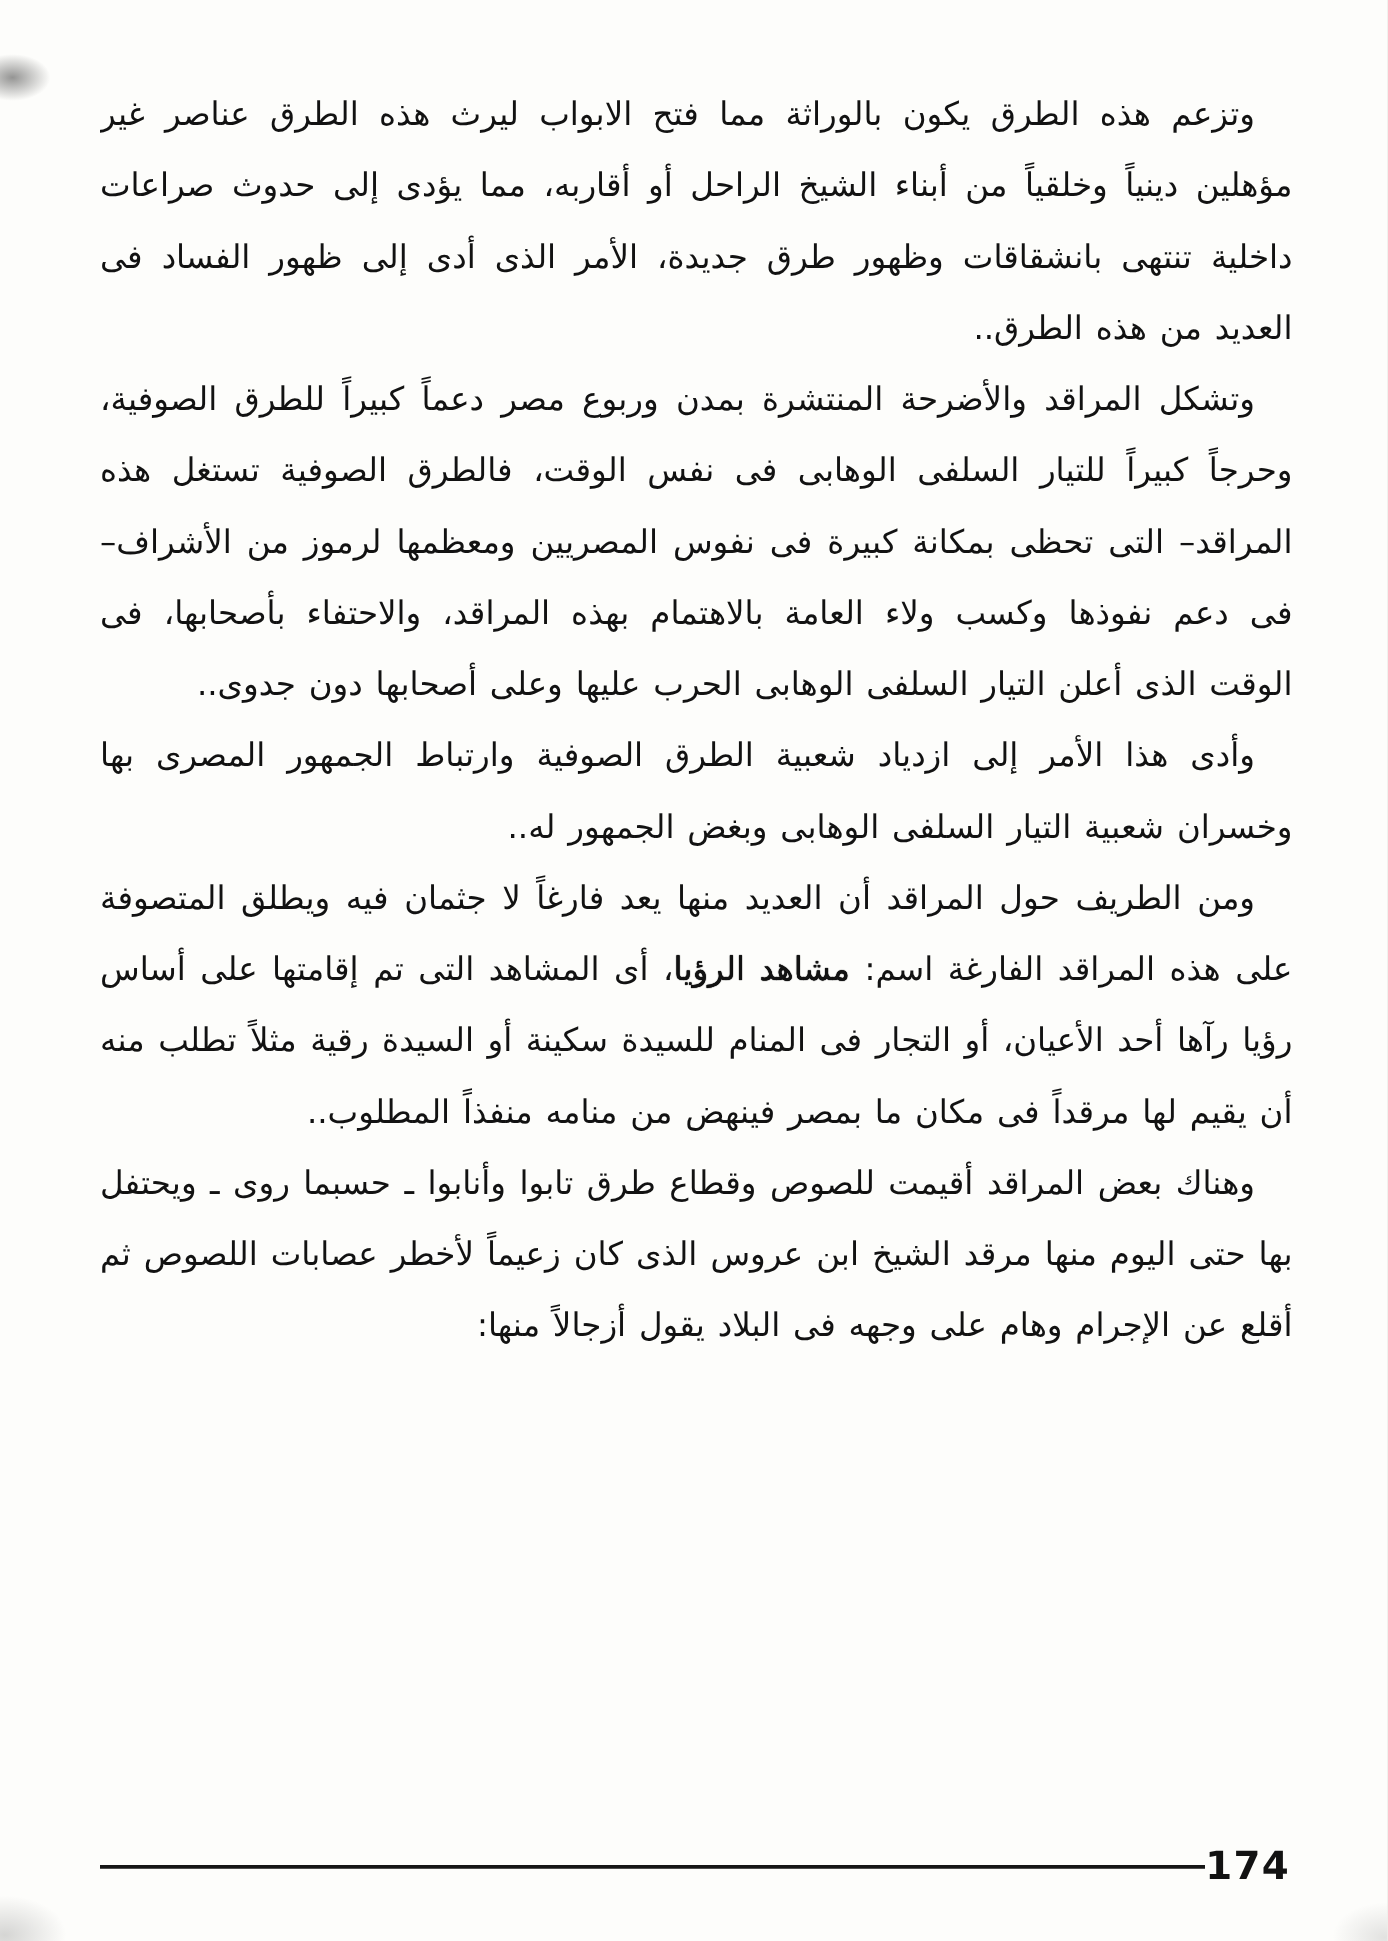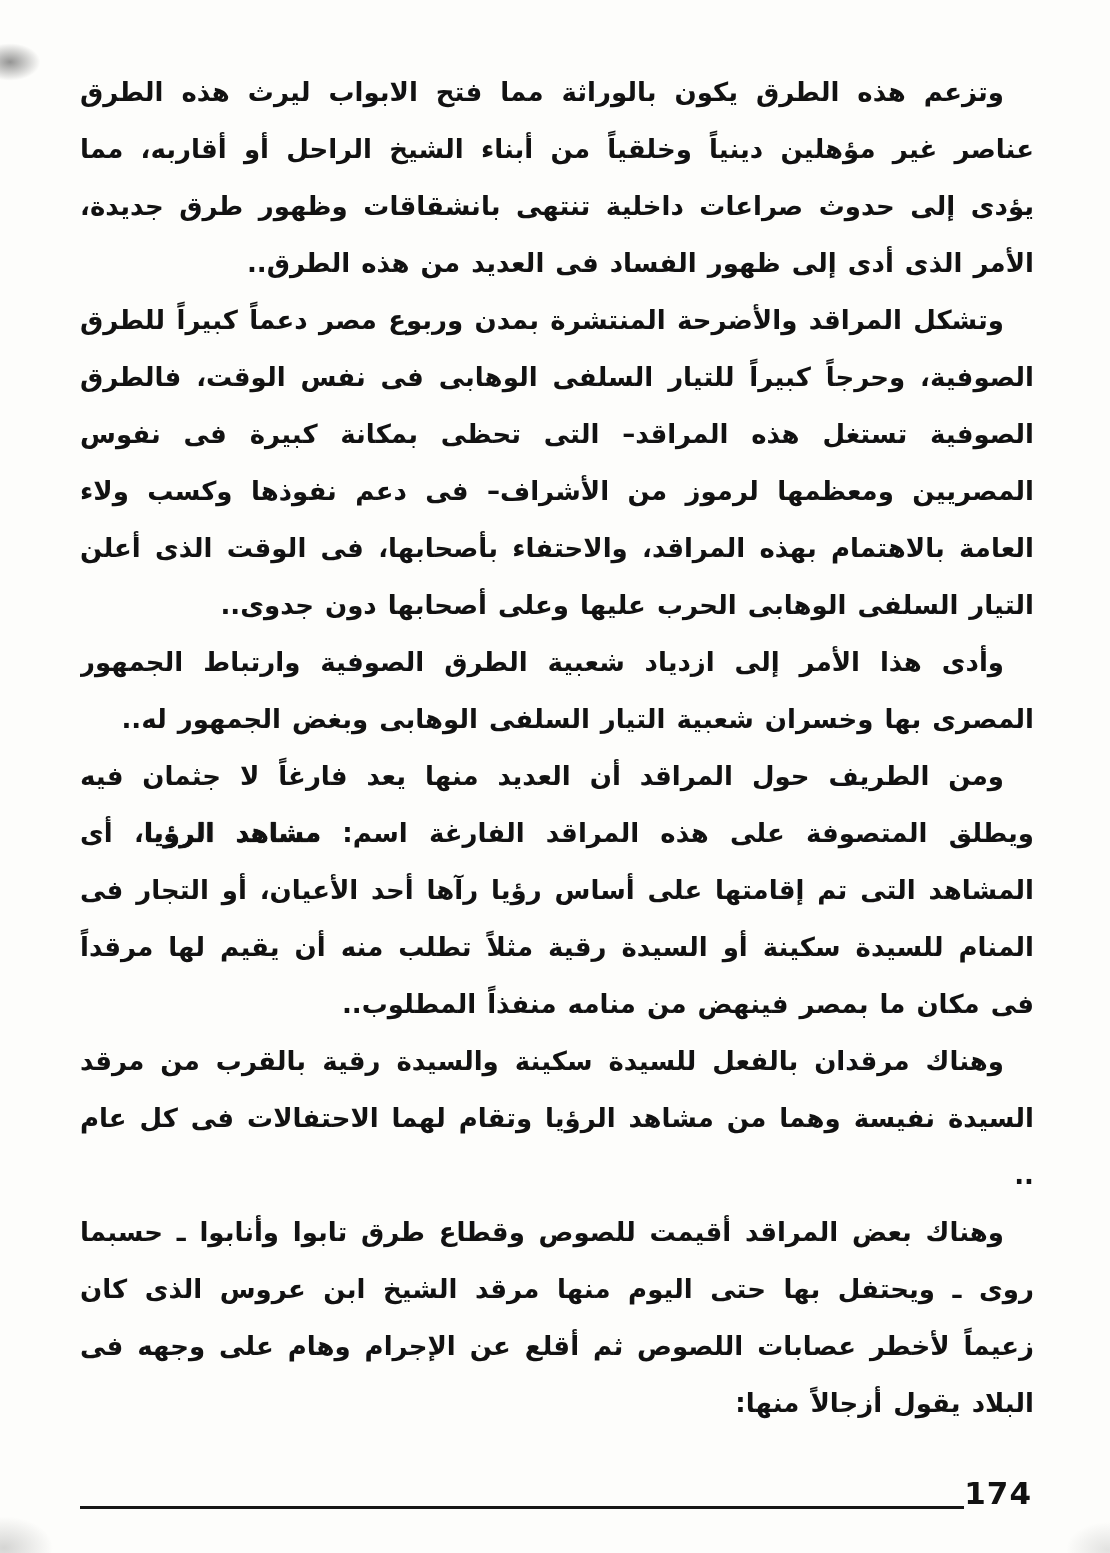--- a/index.html
+++ b/index.html
@@ -27,37 +27,37 @@
     position: absolute;
     top: 64px;
     right: 76px;
     left: 80px;
     bottom: 90px;
     overflow: hidden;
   }
   .para {
     margin: 0;
     font-size: 26px;
-    font-weight: 700;
+    font-weight: 400;
     line-height: 57px;
     text-align: justify;
     text-indent: 30px;
     word-spacing: 2px;
   }
   .para .run { font: inherit; }
   .emph {
     text-shadow: 0 0 0.7px #000, 0 0 0.7px #000;
   }
   .footer {
     position: absolute;
     bottom: 44px;
     right: 78px;
     left: 80px;
     display: flex;
-    align-items: flex-end;
+    align-items: center;
   }
   .pagenum {
     font-size: 31px;
     font-weight: 700;
     letter-spacing: 1px;
     line-height: 1;
     direction: ltr;
   }
   .rule {
     flex: 1 1 auto;
@@ -75,21 +75,20 @@
 
     <p class="para"><span class="run">وتزعم هذه الطرق يكون بالوراثة مما فتح الابواب ليرث هذه الطرق عناصر غير مؤهلين دينياً وخلقياً من أبناء الشيخ الراحل أو أقاربه، مما يؤدى إلى حدوث صراعات داخلية تنتهى بانشقاقات وظهور طرق جديدة، الأمر الذى أدى إلى ظهور الفساد فى العديد من هذه الطرق..</span></p>
 
     <p class="para"><span class="run">وتشكل المراقد والأضرحة المنتشرة بمدن وربوع مصر دعماً كبيراً للطرق الصوفية، وحرجاً كبيراً للتيار السلفى الوهابى فى نفس الوقت، فالطرق الصوفية تستغل هذه المراقد– التى تحظى بمكانة كبيرة فى نفوس المصريين ومعظمها لرموز من الأشراف– فى دعم نفوذها وكسب ولاء العامة بالاهتمام بهذه المراقد، والاحتفاء بأصحابها، فى الوقت الذى أعلن التيار السلفى الوهابى الحرب عليها وعلى أصحابها دون جدوى..</span></p>
 
     <p class="para"><span class="run">وأدى هذا الأمر إلى ازدياد شعبية الطرق الصوفية وارتباط الجمهور المصرى بها وخسران شعبية التيار السلفى الوهابى وبغض الجمهور له..</span></p>
 
 
     <p class="para"><span class="run">ومن الطريف حول المراقد أن العديد منها يعد فارغاً لا جثمان فيه ويطلق المتصوفة على هذه المراقد الفارغة اسم: </span><span class="run emph">مشاهد الرؤيا</span><span class="run">، أى المشاهد التى تم إقامتها على أساس رؤيا رآها أحد الأعيان، أو التجار فى المنام للسيدة سكينة أو السيدة رقية مثلاً تطلب منه أن يقيم لها مرقداً فى مكان ما بمصر فينهض من منامه منفذاً المطلوب..</span></p>
 
-    <p class="para"><span class="run">وهناك مرقدان بالفعل للسيدة سكينة والسيدة رقية بالقرب من مرقد السيدة نفيسة وهما من مشاهد الرؤيا وتقام لهما الاحتفالات فى كل عام ..</span></p>
 
     <p class="para"><span class="run">وهناك بعض المراقد أقيمت للصوص وقطاع طرق تابوا وأنابوا ـ حسبما روى ـ ويحتفل بها حتى اليوم منها مرقد الشيخ ابن عروس الذى كان زعيماً لأخطر عصابات اللصوص ثم أقلع عن الإجرام وهام على وجهه فى البلاد يقول أزجالاً منها:</span></p>
 
   </div>
 
   <div class="footer">
     <span class="pagenum">174</span>
     <span class="rule"></span>
   </div>
 

